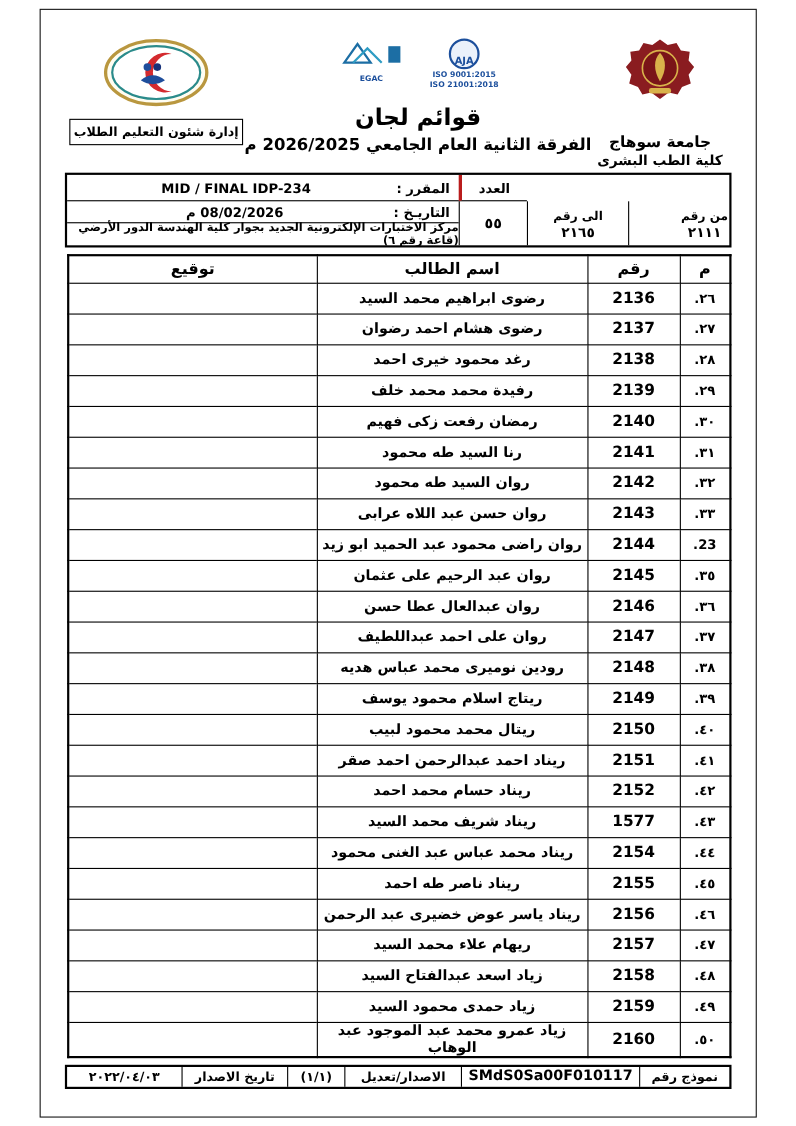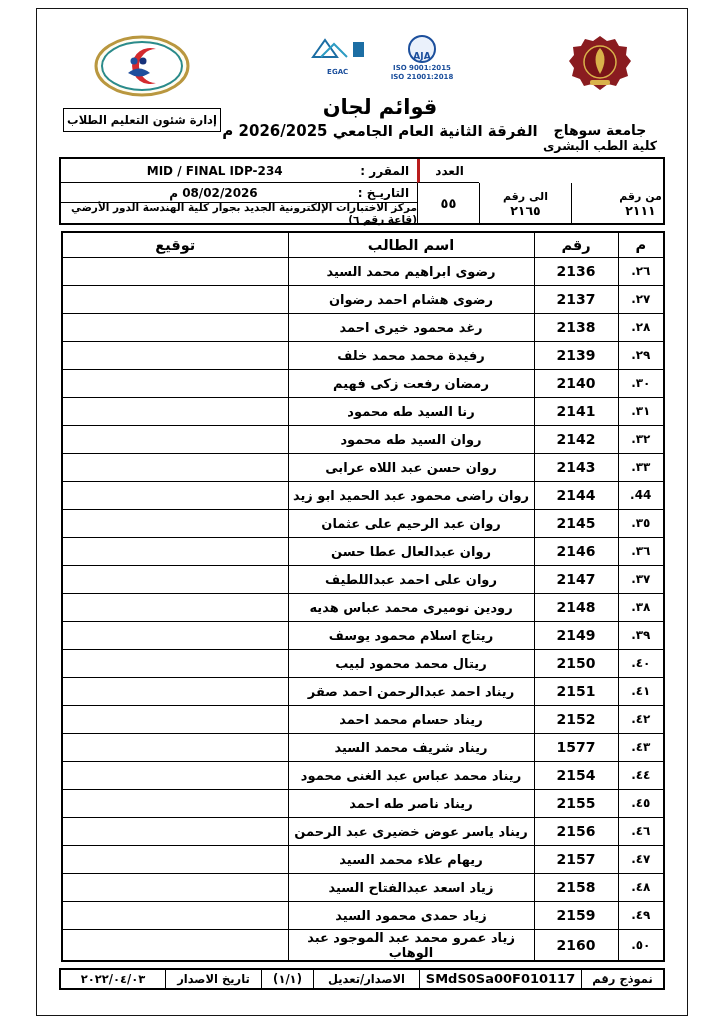--- a/index.html
+++ b/index.html
@@ -226,21 +226,21 @@
     </tr>
 
     <tr>
       <td class="c-serial">٣٣.</td>
       <td class="c-number">2143</td>
       <td class="c-name">روان حسن عبد اللاه عرابى</td>
       <td class="c-sig"></td>
     </tr>
 
     <tr>
-      <td class="c-serial">44.</td>
+      <td class="c-serial">23.</td>
       <td class="c-number">2144</td>
       <td class="c-name">روان راضى محمود عبد الحميد ابو زيد</td>
       <td class="c-sig"></td>
     </tr>
 
     <tr>
       <td class="c-serial">٣٥.</td>
       <td class="c-number">2145</td>
       <td class="c-name">روان عبد الرحيم على عثمان</td>
       <td class="c-sig"></td>

